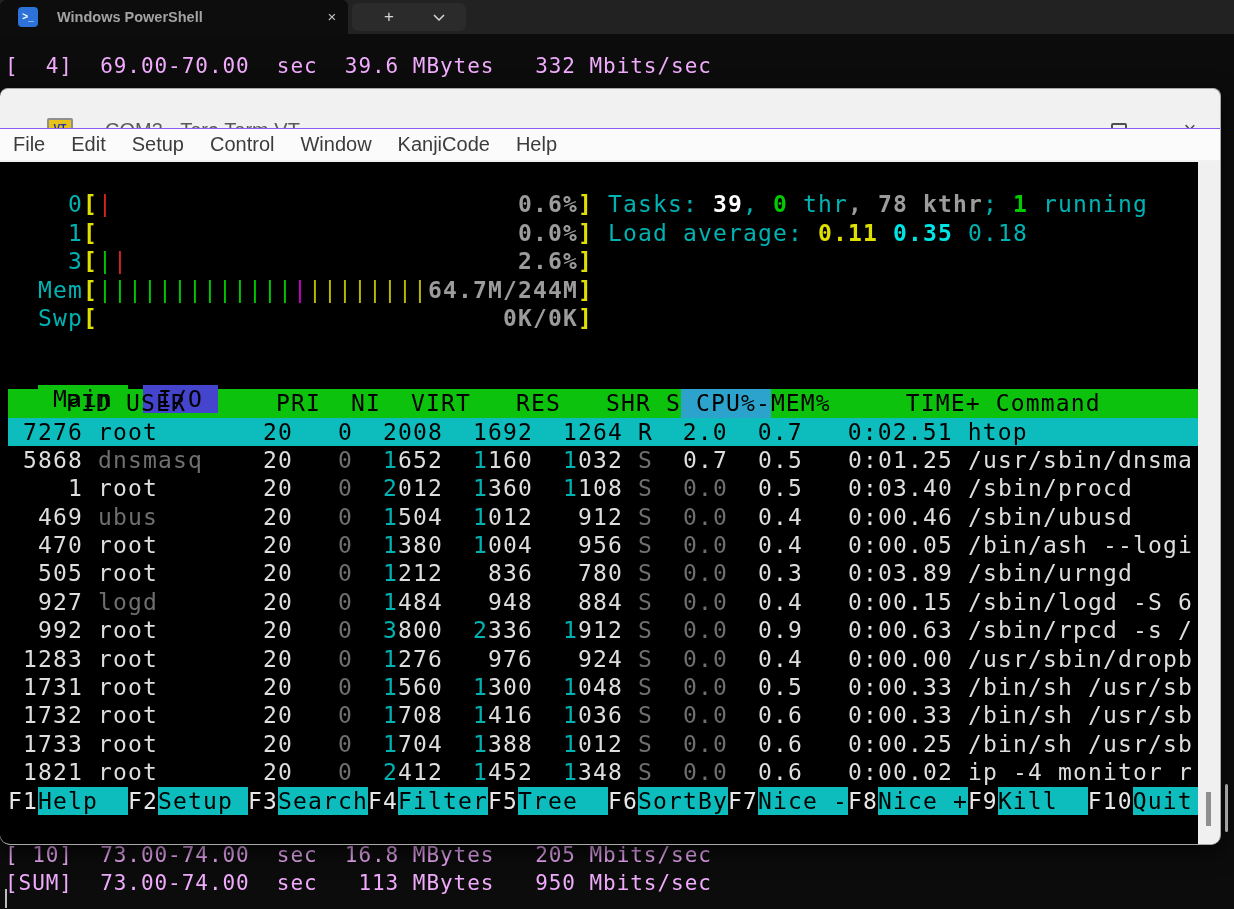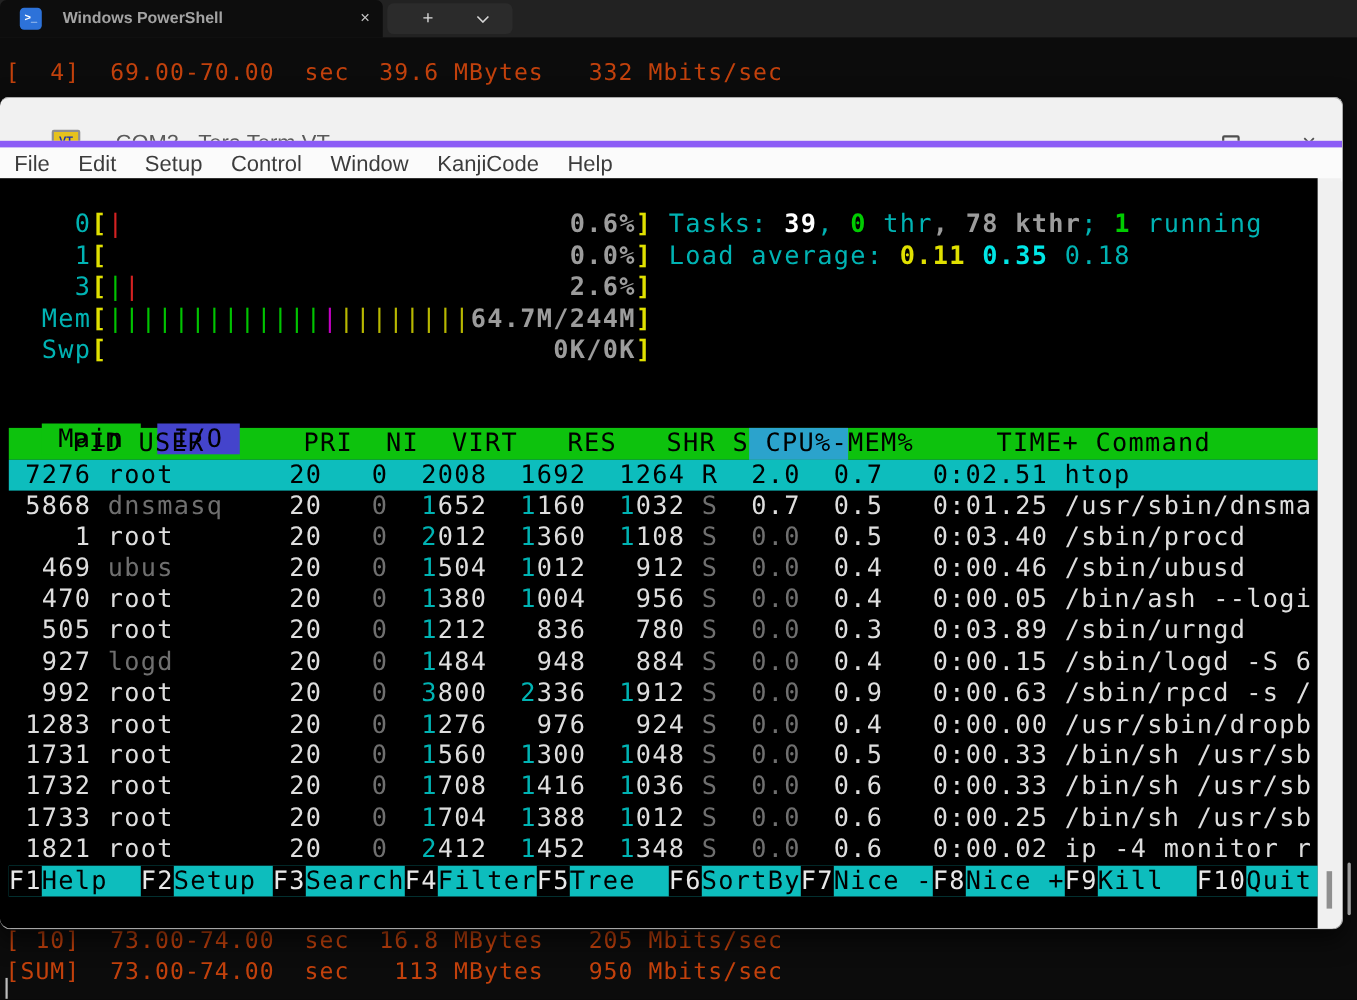--- a/index.html
+++ b/index.html
@@ -1,19 +1,19 @@
 <!DOCTYPE html>
 <html><head>
 <meta charset="utf-8">
 <style>
   html,body{margin:0;padding:0;background:#000;}
   #stage{position:relative;width:1234px;height:909px;overflow:hidden;background:#0c0c0c;font-family:"Liberation Sans",sans-serif;}
 
   
-  .ps-text{position:absolute;font-family:"DejaVu Sans Mono",monospace;font-size:21px;letter-spacing:.95px;line-height:28px;color:#c2410c;white-space:pre;}
+  .ps-text{position:absolute;font-family:"DejaVu Sans Mono",monospace;font-size:21px;letter-spacing:.95px;line-height:28px;color:#f0abfc;white-space:pre;}
   #ps-top-line{left:5px;top:52px;}
   #ps-bottom-1{left:5px;top:841px;}
   #ps-bottom-2{left:5px;top:869px;}
   #ps-cursor{position:absolute;left:5px;top:889px;width:2px;height:19px;background:#bdbdbd;}
   #ps-scroll-dash{position:absolute;left:1225px;top:784px;width:3px;height:48px;background:#c9c9c9;border-radius:2px;}
 
   
   #tabbar{position:absolute;left:0;top:0;width:1234px;height:34px;background:#222222;}
   #ps-tab{position:absolute;left:0;top:0;width:348px;height:34px;background:#0d0d0d;border-radius:6px 6px 0 0;}
   #ps-tab-icon{position:absolute;left:18px;top:7px;width:20px;height:20px;border-radius:4px;background:#2d72d9;color:#fff;font-size:10px;font-weight:bold;line-height:20px;text-align:center;}
@@ -28,21 +28,21 @@
   #tt{position:absolute;left:0;top:88px;width:1221px;height:757px;background:#f1f1f1;border:1px solid #a9a9a9;border-left:none;box-sizing:border-box;border-radius:8px 8px 10px 10px;overflow:hidden;box-shadow:0 8px 22px rgba(0,0,0,.65);}
   #tt-titlebar{position:absolute;left:0;top:0;width:100%;height:39px;background:#f1f1f1;margin-top:22px;}
   #tt-icon{position:absolute;left:46px;top:7px;width:26px;height:25px;}
   #tt-icon .scr{position:absolute;left:1px;top:0;width:22px;height:17px;background:#e6c21b;border:2px solid #8f8f8f;border-radius:2px;color:#1a2fae;font-size:10px;font-weight:bold;text-align:center;line-height:17px;}
   #tt-icon .base{position:absolute;left:4px;top:20px;width:18px;height:4px;background:#9a9a9a;border-radius:1px;}
   #tt-title{position:absolute;left:105px;top:0;line-height:39px;font-size:20px;color:#595959;}
   .tt-winbtn{position:absolute;top:0;width:46px;height:39px;text-align:center;color:#4f4f4f;}
   #tt-min{left:1024px;}  #tt-min .bar{display:inline-block;width:13px;height:2px;background:#4f4f4f;margin-top:19px;}
   #tt-max{left:1096px;}  #tt-max .box{display:inline-block;width:12px;height:12px;border:2px solid #4f4f4f;border-radius:2px;margin-top:12px;}
   #tt-close{left:1167px;font-size:22px;line-height:38px;font-weight:300;}
-  #tt-menubar{position:absolute;left:0;top:39px;width:100%;height:31px;background:#fbfbfb;border-top:6px solid #8b5cf6;display:flex;align-items:center;padding-left:0;}
+  #tt-menubar{position:absolute;left:0;top:39px;width:100%;height:31px;background:#fbfbfb;border-top:1px solid #8b5cf6;display:flex;align-items:center;padding-left:0;}
   .menu-item{padding:0 13px;font-size:20px;color:#3c3c3c;line-height:31px;}
 
   
   #term{position:absolute;left:0;top:73px;width:1198px;height:682px;background:#000;padding-left:8px;box-sizing:border-box;font-family:"DejaVu Sans Mono",monospace;font-size:23px;letter-spacing:1.15px;line-height:28.4px;}
   #tt-scrollbar{position:absolute;left:1198px;top:73px;width:21px;height:682px;background:#f0f0f0;}
   #tt-scroll-thumb{position:absolute;left:8px;top:630px;width:5px;height:34px;background:#8f8f8f;}
 
   .tl{height:28.4px;white-space:pre;color:#dedede;}
   .tl-hdr{background:#0dc20d;color:#000;padding-left:28px;}
   .tl-sel{background:#0dbdbd;color:#000;}

